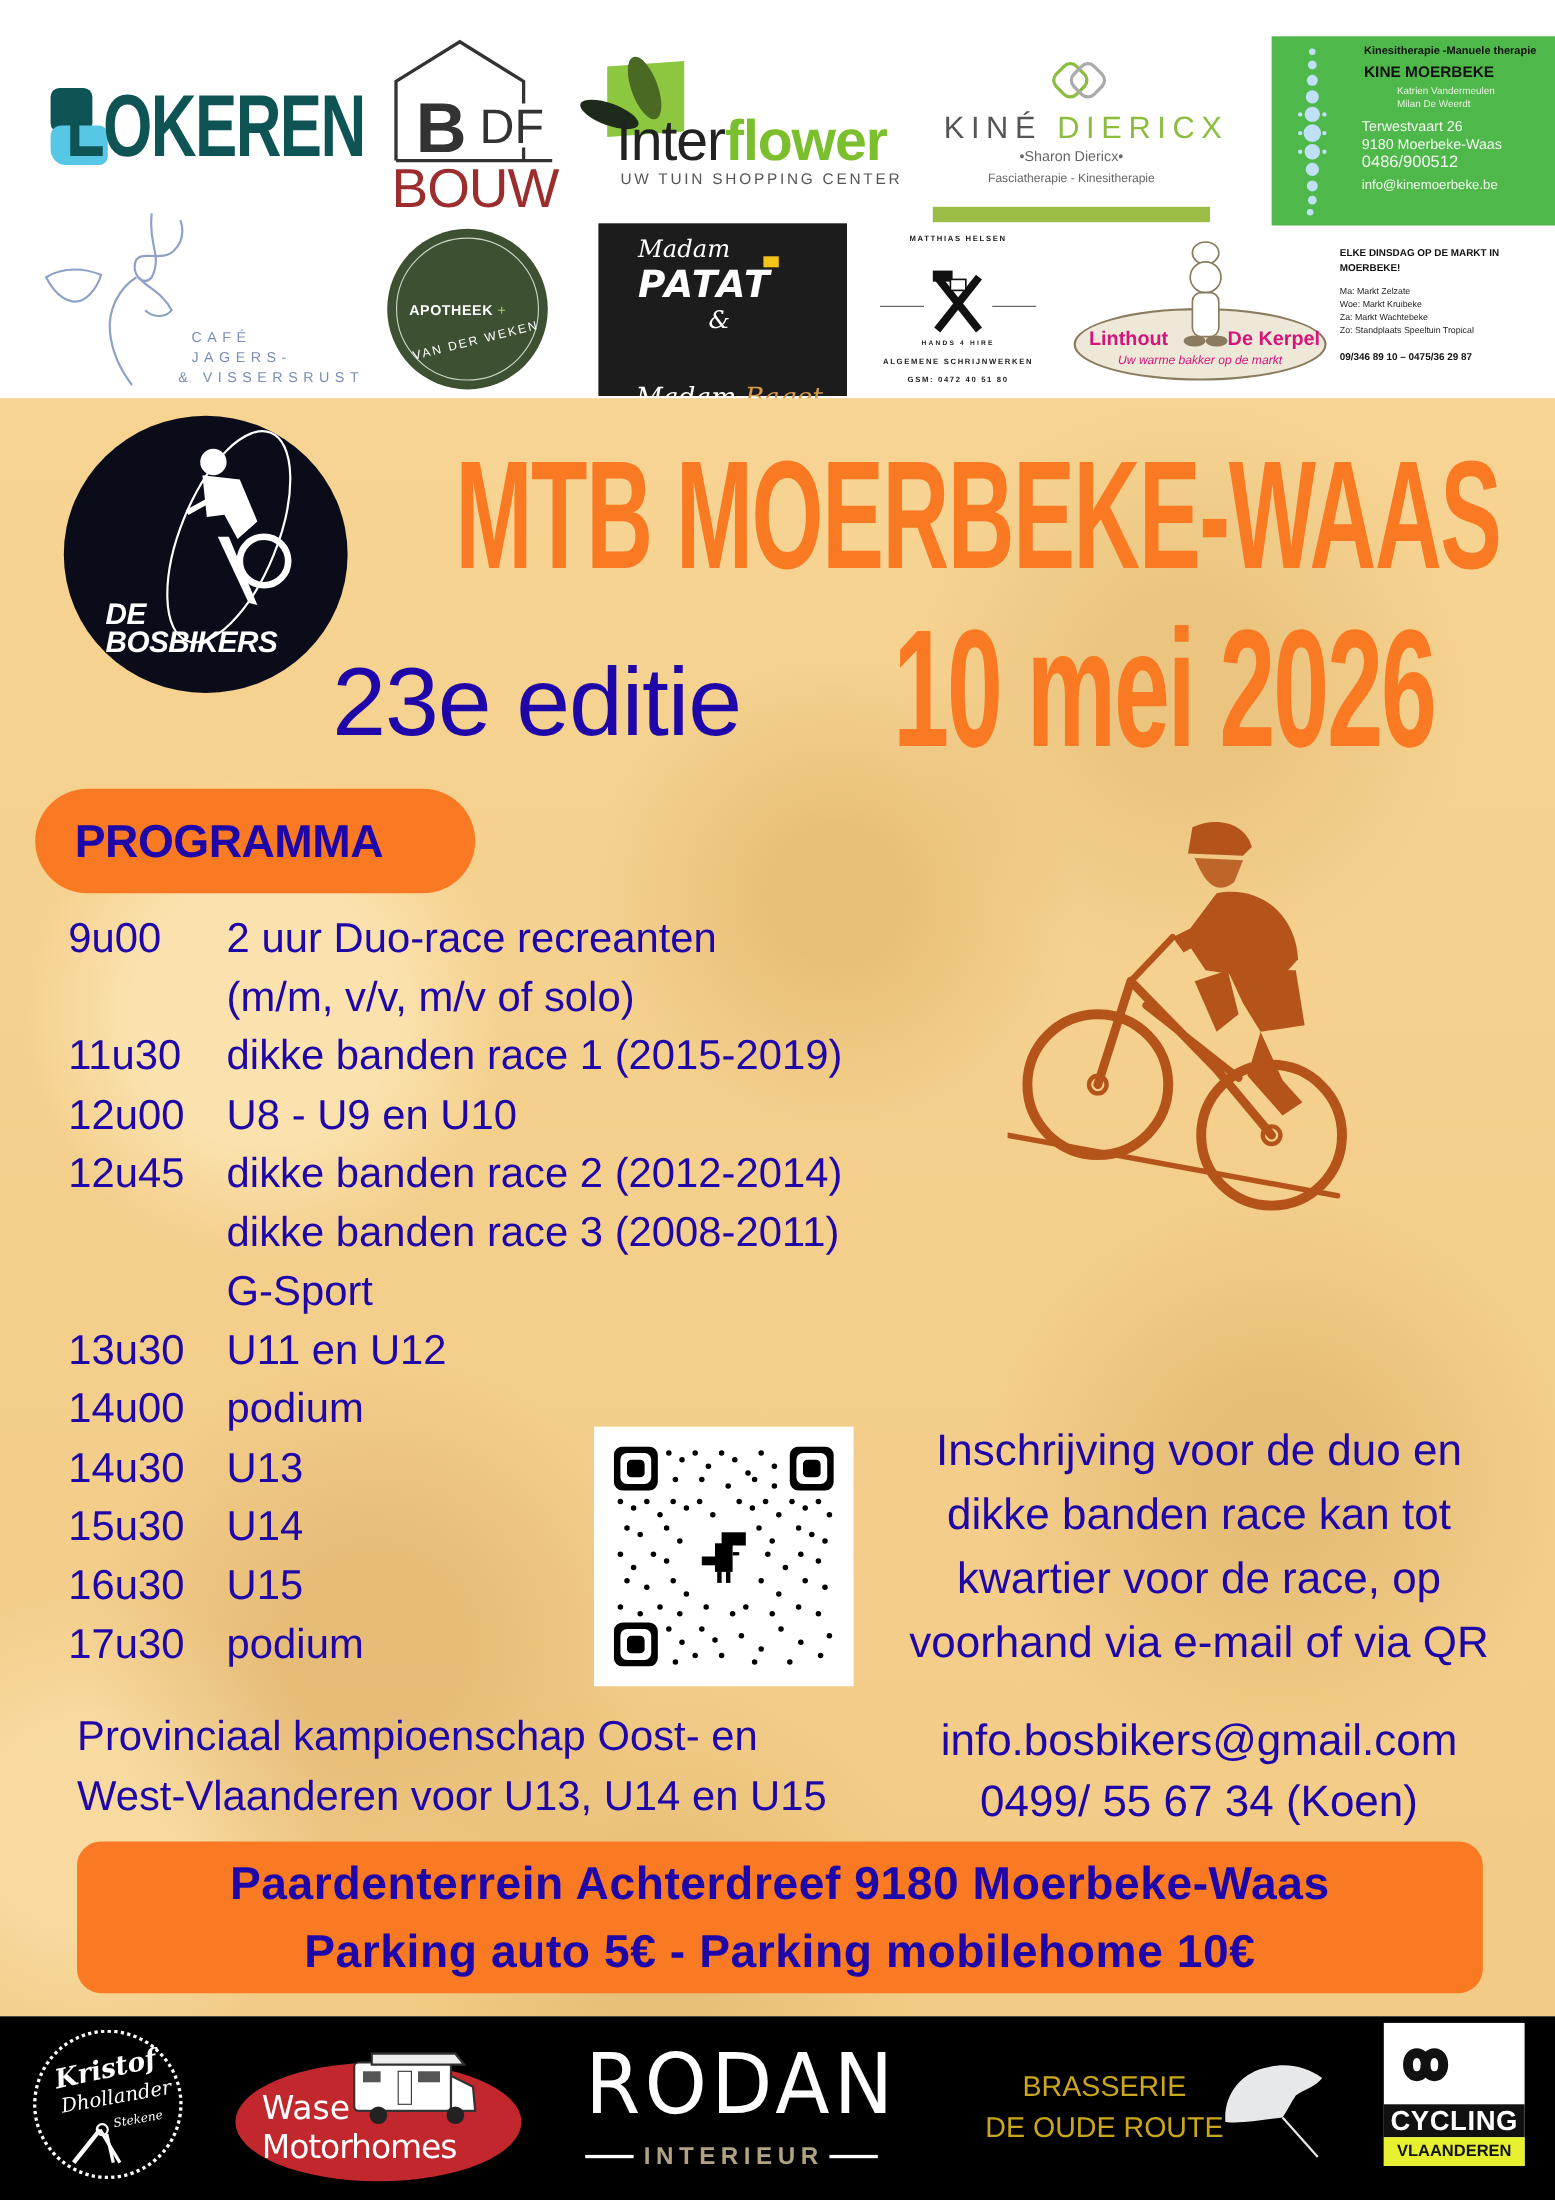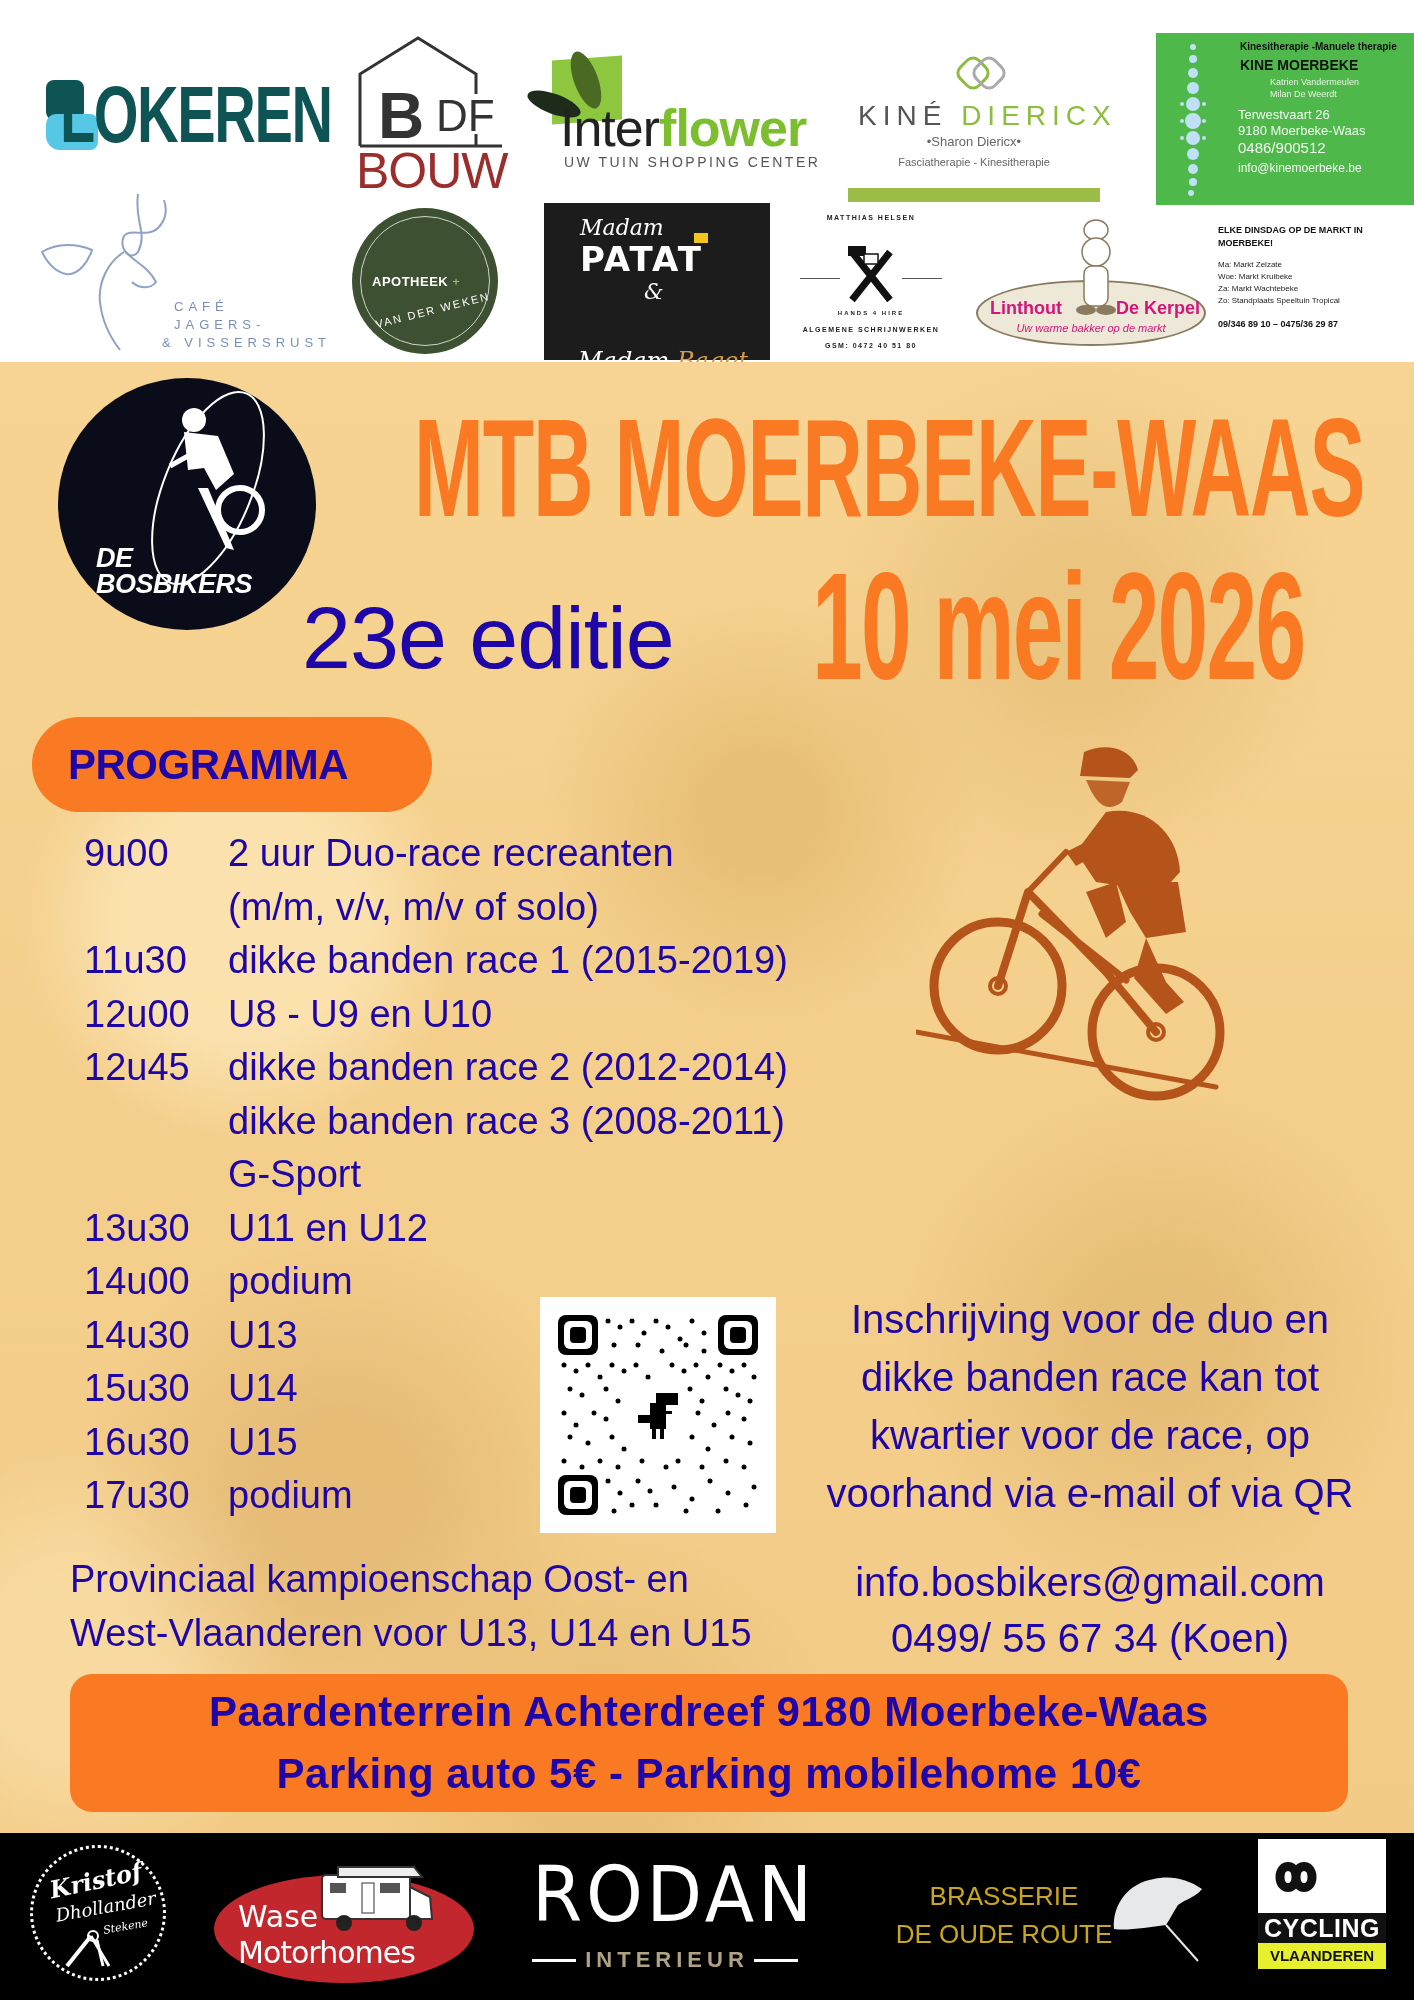--- a/index.html
+++ b/index.html
@@ -54,21 +54,21 @@
   .cafe .t { position: absolute; color: #7b8fb5; font-size: 13px; letter-spacing: 5px; white-space: nowrap; line-height: 1; }
 
   .apotheek { left: 352px; top: 208px; width: 146px; height: 146px; border-radius: 50%; background: #3d5032; }
   .apotheek .ring { position: absolute; left: 8px; top: 8px; width: 130px; height: 130px; border: 1.5px solid #cfd6c9; border-radius: 50%; }
   .apotheek .t1 { position: absolute; left: 20px; top: 66px; font-size: 13px; font-weight: bold; color: #fff; letter-spacing: 0.5px; white-space: nowrap; }
   .apotheek .t1 .plus { color: #9fca6a; font-weight: normal; }
   .apotheek .t2 { position: absolute; left: 22px; top: 96px; font-size: 11px; color: #fff; letter-spacing: 2px; white-space: nowrap; transform: rotate(-14deg); }
 
   .madam { left: 544px; top: 203px; width: 226px; height: 157px; background: #1c1c1c; }
   .madam .t1 { position: absolute; left: 36px; top: 12px; font-family: "DejaVu Serif", serif; font-style: italic; font-size: 22px; color: #fff; }
-  .madam .t2 { position: absolute; left: 36px; top: 36px; font-size: 34px; font-weight: 900; color: #fff; letter-spacing: 2px; font-family: "DejaVu Sans", sans-serif; }
+  .madam .t2 { position: absolute; left: 36px; top: 36px; font-size: 34px; font-weight: 900; color: #fff; letter-spacing: 2px; font-family: "DejaVu Sans", sans-serif; font-style: italic; }
   .madam .fries { position: absolute; left: 150px; top: 30px; width: 14px; height: 10px; background: #f3c419; }
   .madam .t3 { position: absolute; left: 100px; top: 76px; font-family: "DejaVu Serif", serif; font-style: italic; font-size: 22px; color: #fff; }
   .madam .t4 { position: absolute; left: 34px; top: 112px; font-family: "DejaVu Serif", serif; font-style: italic; font-size: 24px; color: #fff; white-space: nowrap; margin-top: 32px; }
   .madam .t4 .b { color: #d69a4a; }
 
   .hands { left: 796px; top: 212px; width: 150px; height: 140px; text-align: center; }
   .hands .t1 { position: absolute; left: 0; width: 100%; top: 2px; font-size: 7px; font-weight: bold; letter-spacing: 1.5px; color: #222; }
   .hands .line { position: absolute; top: 66px; height: 1px; background: #555; width: 40px; }
   .hands svg { position: absolute; left: 50px; top: 30px; }
   .hands .t2 { position: absolute; left: 0; width: 100%; top: 98px; font-size: 6px; font-weight: bold; letter-spacing: 2px; color: #222; }
@@ -104,21 +104,21 @@
   .bosbikers svg { position: absolute; left: 0; top: 0; }
   .bosbikers .t { position: absolute; left: 38px; top: 168px; font-size: 27px; font-weight: bold; font-style: italic; color: #fff; line-height: 0.95; letter-spacing: -0.5px; }
 
   .title { left: 414px; top: 36px; font-family: "Liberation Sans Narrow", "Liberation Sans", sans-serif; font-weight: bold; font-size: 140px; color: #f97a22; line-height: 1; white-space: nowrap; transform: scaleX(0.6); transform-origin: left top; letter-spacing: -2px; }
   .date { left: 812px; top: 188px; font-weight: bold; font-size: 152px; color: #f97a22; line-height: 1; white-space: nowrap; transform: scaleX(0.6); transform-origin: left top; letter-spacing: -3px; }
   .edition { left: 302px; top: 232px; font-weight: normal; font-size: 88px; color: #1f06a8; line-height: 1; white-space: nowrap; letter-spacing: -1px; }
 
   .pill { background: #f97a22; border-radius: 48px; color: #1f06a8; font-weight: bold; display: flex; align-items: center; }
   .programma-pill { left: 32px; top: 355px; width: 400px; height: 95px; padding-left: 36px; font-size: 42px; letter-spacing: -0.5px; }
 
-  .schedule { left: 84px; top: 465px; width: 800px; }
+  .schedule { left: 62px; top: 465px; width: 800px; }
   .sched-row { display: flex; font-size: 38px; color: #1f06a8; height: 53.5px; line-height: 53.5px; white-space: nowrap; }
   .sched-row .time { width: 144px; flex: none; }
   .sched-row .desc { flex: none; }
 
   .cyclist { left: 916px; top: 380px; width: 312px; height: 360px; }
 
   .meer-pill { left: 884px; top: 812px; width: 400px; height: 95px; justify-content: center; font-size: 42px; letter-spacing: -0.5px; }
 
   .qr { left: 540px; top: 935px; width: 236px; height: 236px; background: #fff; }
   .qr svg { position: absolute; left: 18px; top: 18px; }

